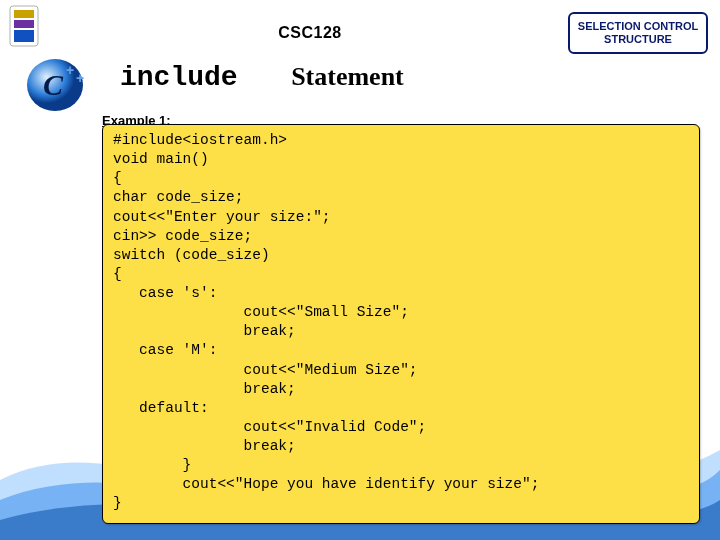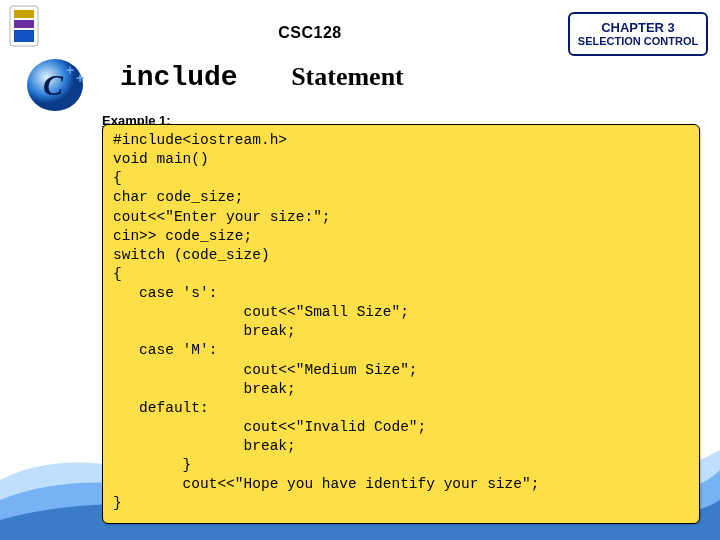--- a/index.html
+++ b/index.html
@@ -156,22 +156,22 @@
   <text x="23" y="40" font-family="Georgia, serif" font-size="30" font-style="italic" fill="#031a4a" font-weight="bold">C</text>
   <text x="46" y="20" font-family="Arial" font-size="14" fill="#6aa2e6" font-weight="bold">+</text>
   <text x="56" y="28" font-family="Arial" font-size="14" fill="#6aa2e6" font-weight="bold">+</text>
 </svg>
 
 <div class="header">
   <div class="course-code">CSC128</div>
 </div>
 
 <div class="chapter-box">
-  <div class="chapter-line1">CHAPTER 3</div>
   <div class="chapter-line2">SELECTION CONTROL</div>
+  <div class="chapter-line3">STRUCTURE</div>
 </div>
 
 <div class="section-title">
   <span class="switch-word">include</span><span class="statement-word"> Statement</span>
 </div>
 
 <div class="example-label">Example 1:</div>
 
 <div class="code-box">
   <pre>#include&lt;iostream.h&gt;

